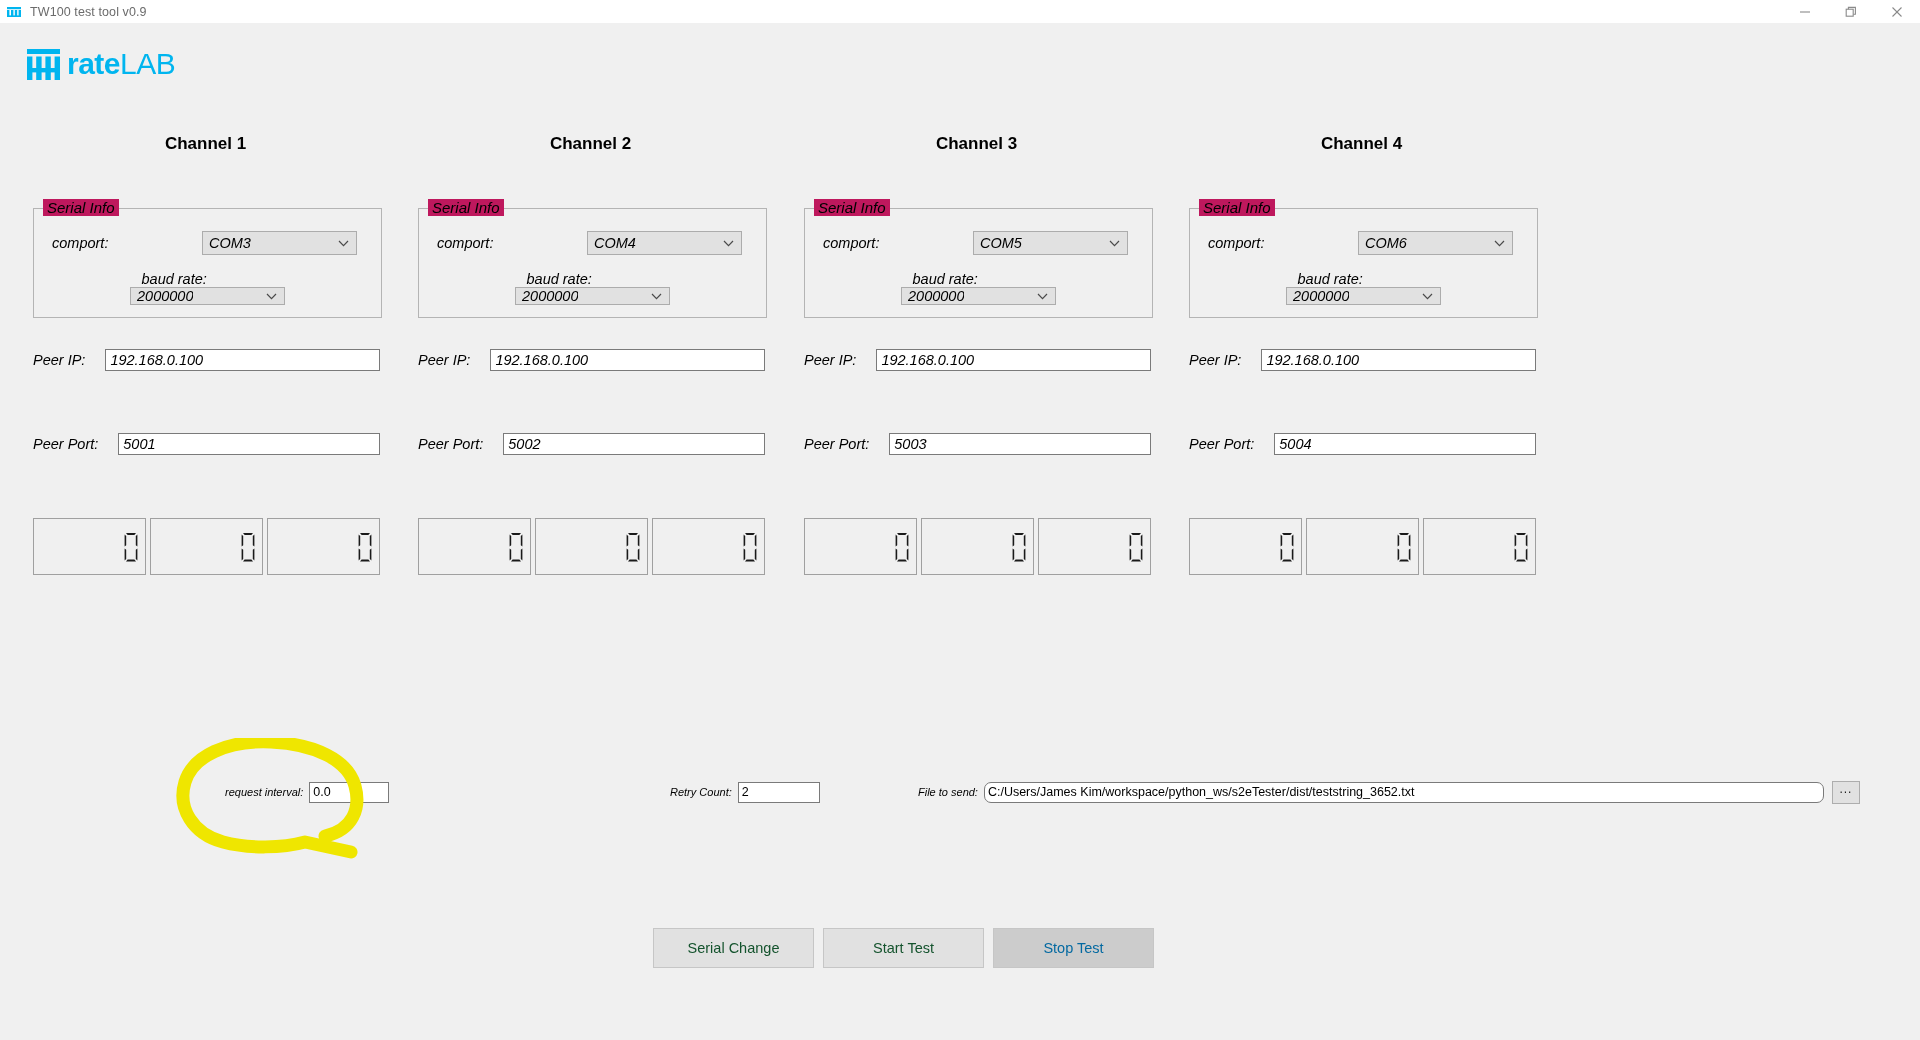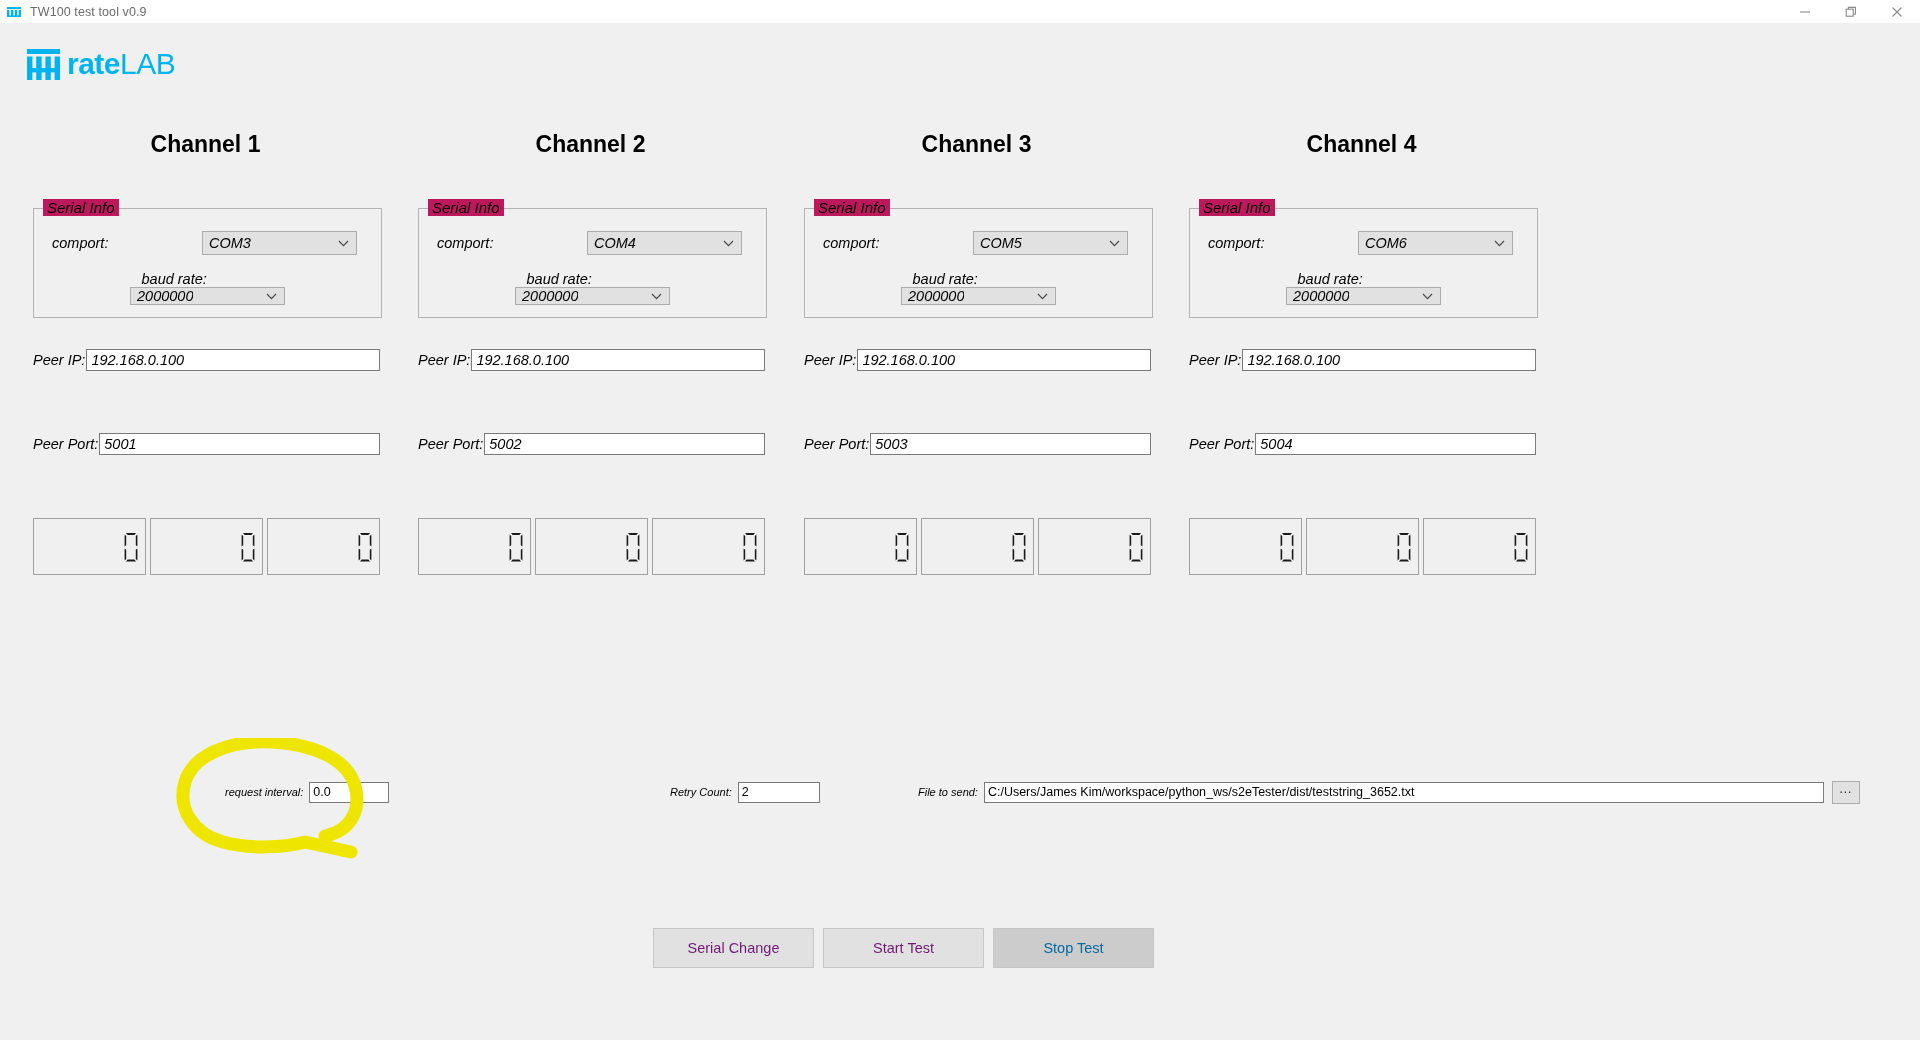--- a/index.html
+++ b/index.html
@@ -83,21 +83,21 @@
     top: 110px;
     width: 385px;
   }
   .col-1 { left: 13px; }
   .col-2 { left: 398px; }
   .col-3 { left: 784px; }
   .col-4 { left: 1169px; }
 
   .ch-title {
     text-align: center;
-    font-size: 23px;
+    font-size: 17px;
     font-weight: bold;
     color: #000;
     height: 22px;
     line-height: 22px;
   }
 
   
   .groupbox {
     position: absolute;
     left: 20px;
@@ -170,21 +170,21 @@
     display: flex;
     align-items: center;
   }
   .peer-ip-row   { top: 216px; }
   .peer-port-row { top: 300px; }
   .peer-label {
     font-size: 14.5px;
     font-style: italic;
     color: #000;
     white-space: nowrap;
-    padding-right: 1px;
+    padding-right: 20px;
   }
   .peer-label.ip   { margin-left: 20px; }
   .peer-label.port { margin-left: 20px; }
   .textinput {
     flex: 1 1 auto;
     height: 22px;
     box-sizing: border-box;
     background: #ffffff;
     border: 1px solid #7a7a7a;
     font-size: 14.5px;
@@ -253,21 +253,21 @@
     display: flex;
     align-items: center;
     white-space: nowrap;
     overflow: hidden;
   }
   .bc-interval { left: 225px; }
   .bc-interval .smallinput { width: 80px; }
   .bc-retry { left: 670px; }
   .bc-retry .smallinput { width: 82px; }
   .bc-file { left: 918px; }
-  .bc-file .smallinput { width: 840px; }
+  .bc-file .smallinput { width: 840px; border-radius: 7px; }
   .browse-btn {
     margin-left: 8px;
     width: 28px;
     height: 23px;
     box-sizing: border-box;
     background: #e1e1e1;
     border: 1px solid #adadad;
     display: flex;
     align-items: center;
     justify-content: center;
@@ -289,21 +289,21 @@
   .btn {
     width: 161px;
     height: 40px;
     box-sizing: border-box;
     background: #e1e1e1;
     border: 1px solid #c6c6c6;
     display: flex;
     align-items: center;
     justify-content: center;
     font-size: 14.5px;
-    color: #701a75;
+    color: #14532d;
   }
   .btn.disabled {
     background: #cccccc;
     border-color: #c6c6c6;
     color: #0369a1;
   }
 
   
   .annot {
     position: absolute;

